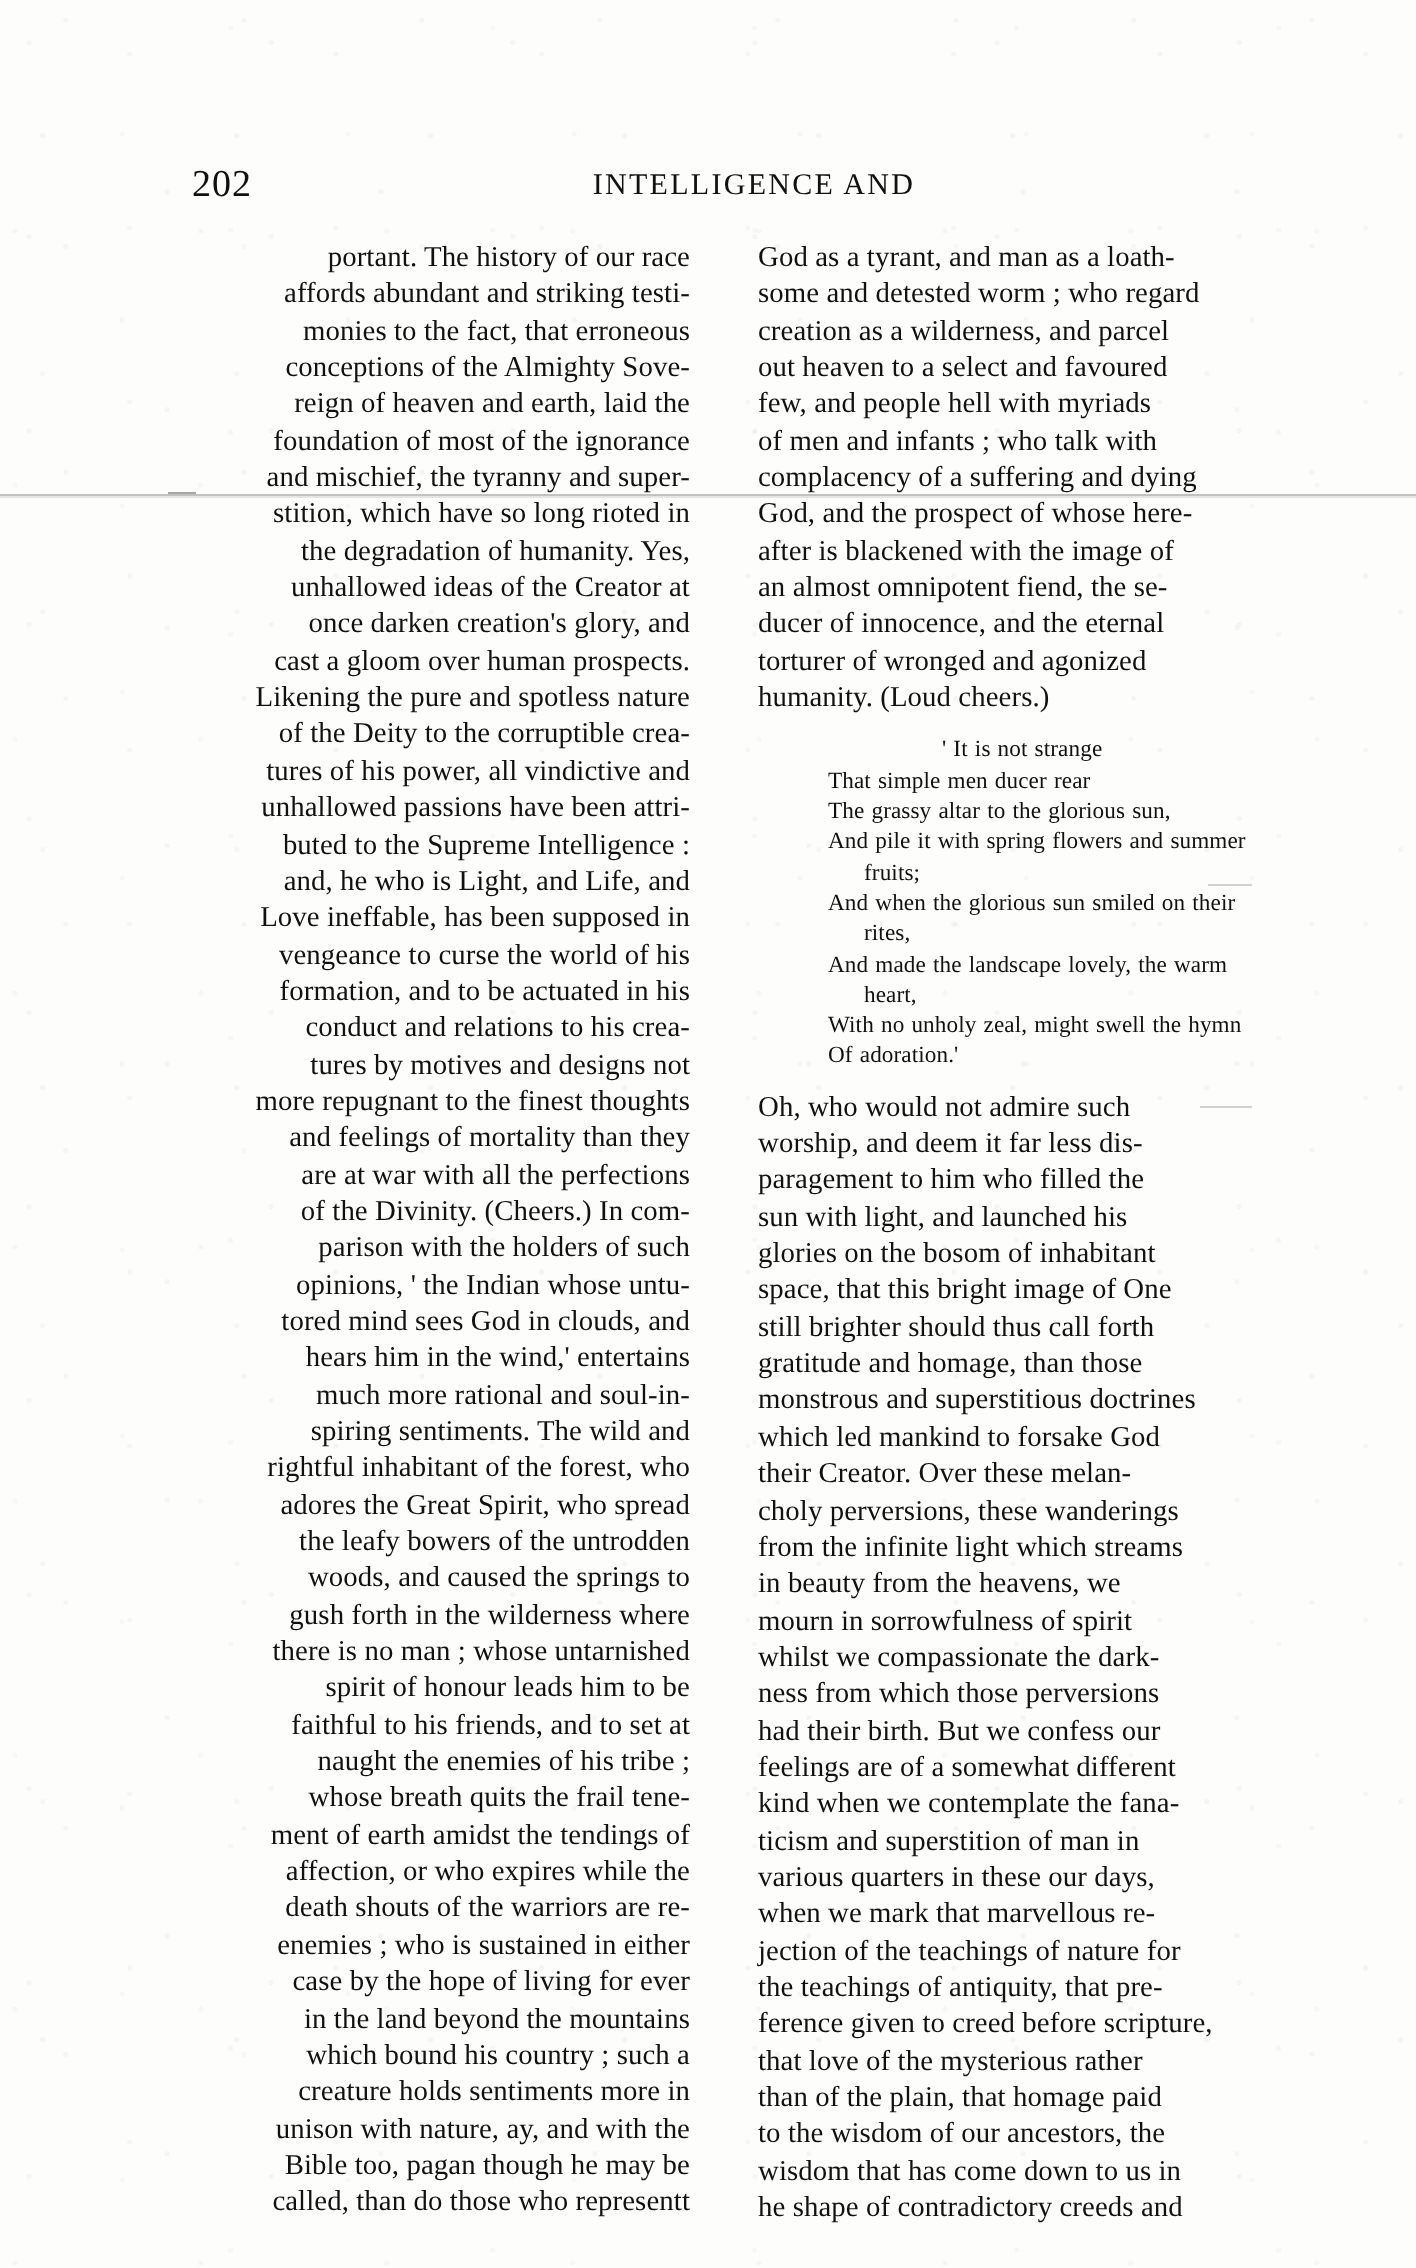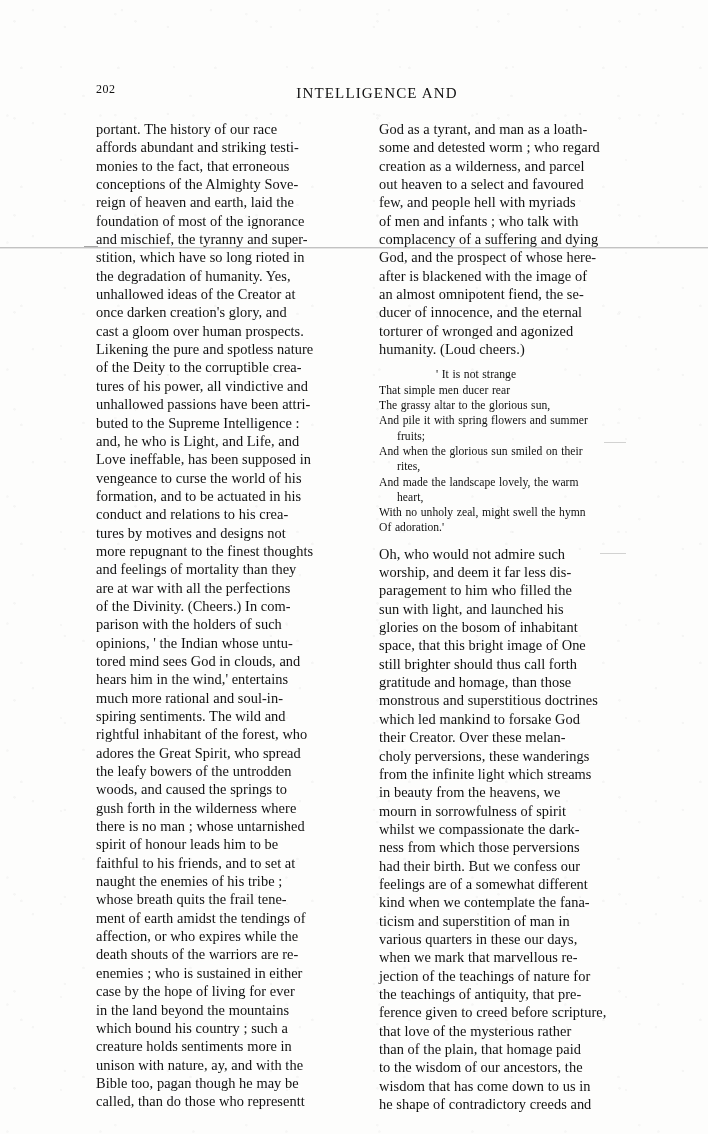--- a/index.html
+++ b/index.html
@@ -42,21 +42,21 @@
   
   #head-row {
     position: absolute;
     left: 0; top: 82px;
     width: 708px;
     height: 22px;
   }
   #folio {
     position: absolute;
     left: 96px; top: 0;
-    font-size: 12px;
+    font-size: 19px;
     letter-spacing: .5px;
   }
   #running-head {
     position: absolute;
     left: 0; top: 3px;
     width: 708px;
     text-align: center;
     font-size: 15px;
     letter-spacing: 1.15px;
     text-indent: 46px;
@@ -66,38 +66,39 @@
   #columns {
     position: absolute;
     left: 96px; top: 120px;
     width: 532px;
   }
   .col {
     position: absolute;
     top: 0;
     width: 249px;
   }
-  #col-left  { left: 0; }
+  #col-left  { left: 0; text-align: right; }
   #col-right { left: 283px; }
 
   .ln {
     display: block;
     font-size: 14.4px;
     line-height: 18.35px;
     white-space: nowrap;
     letter-spacing: .05px;
   }
 
   
   .verse-gap   { display: block; height: 9px; }
   .verse .ln {
     font-size: 11.6px;
     line-height: 15.3px;
     letter-spacing: .05px;
     word-spacing: .6px;
+    margin-left: 35px;
   }
   .verse .ln.first { text-indent: 57px; }
   .verse .ln.turn  { text-indent: 18px; }
 
   
   #fold-line {
     position: absolute;
     left: 0; top: 247px;
     width: 708px;
     height: 1px;

